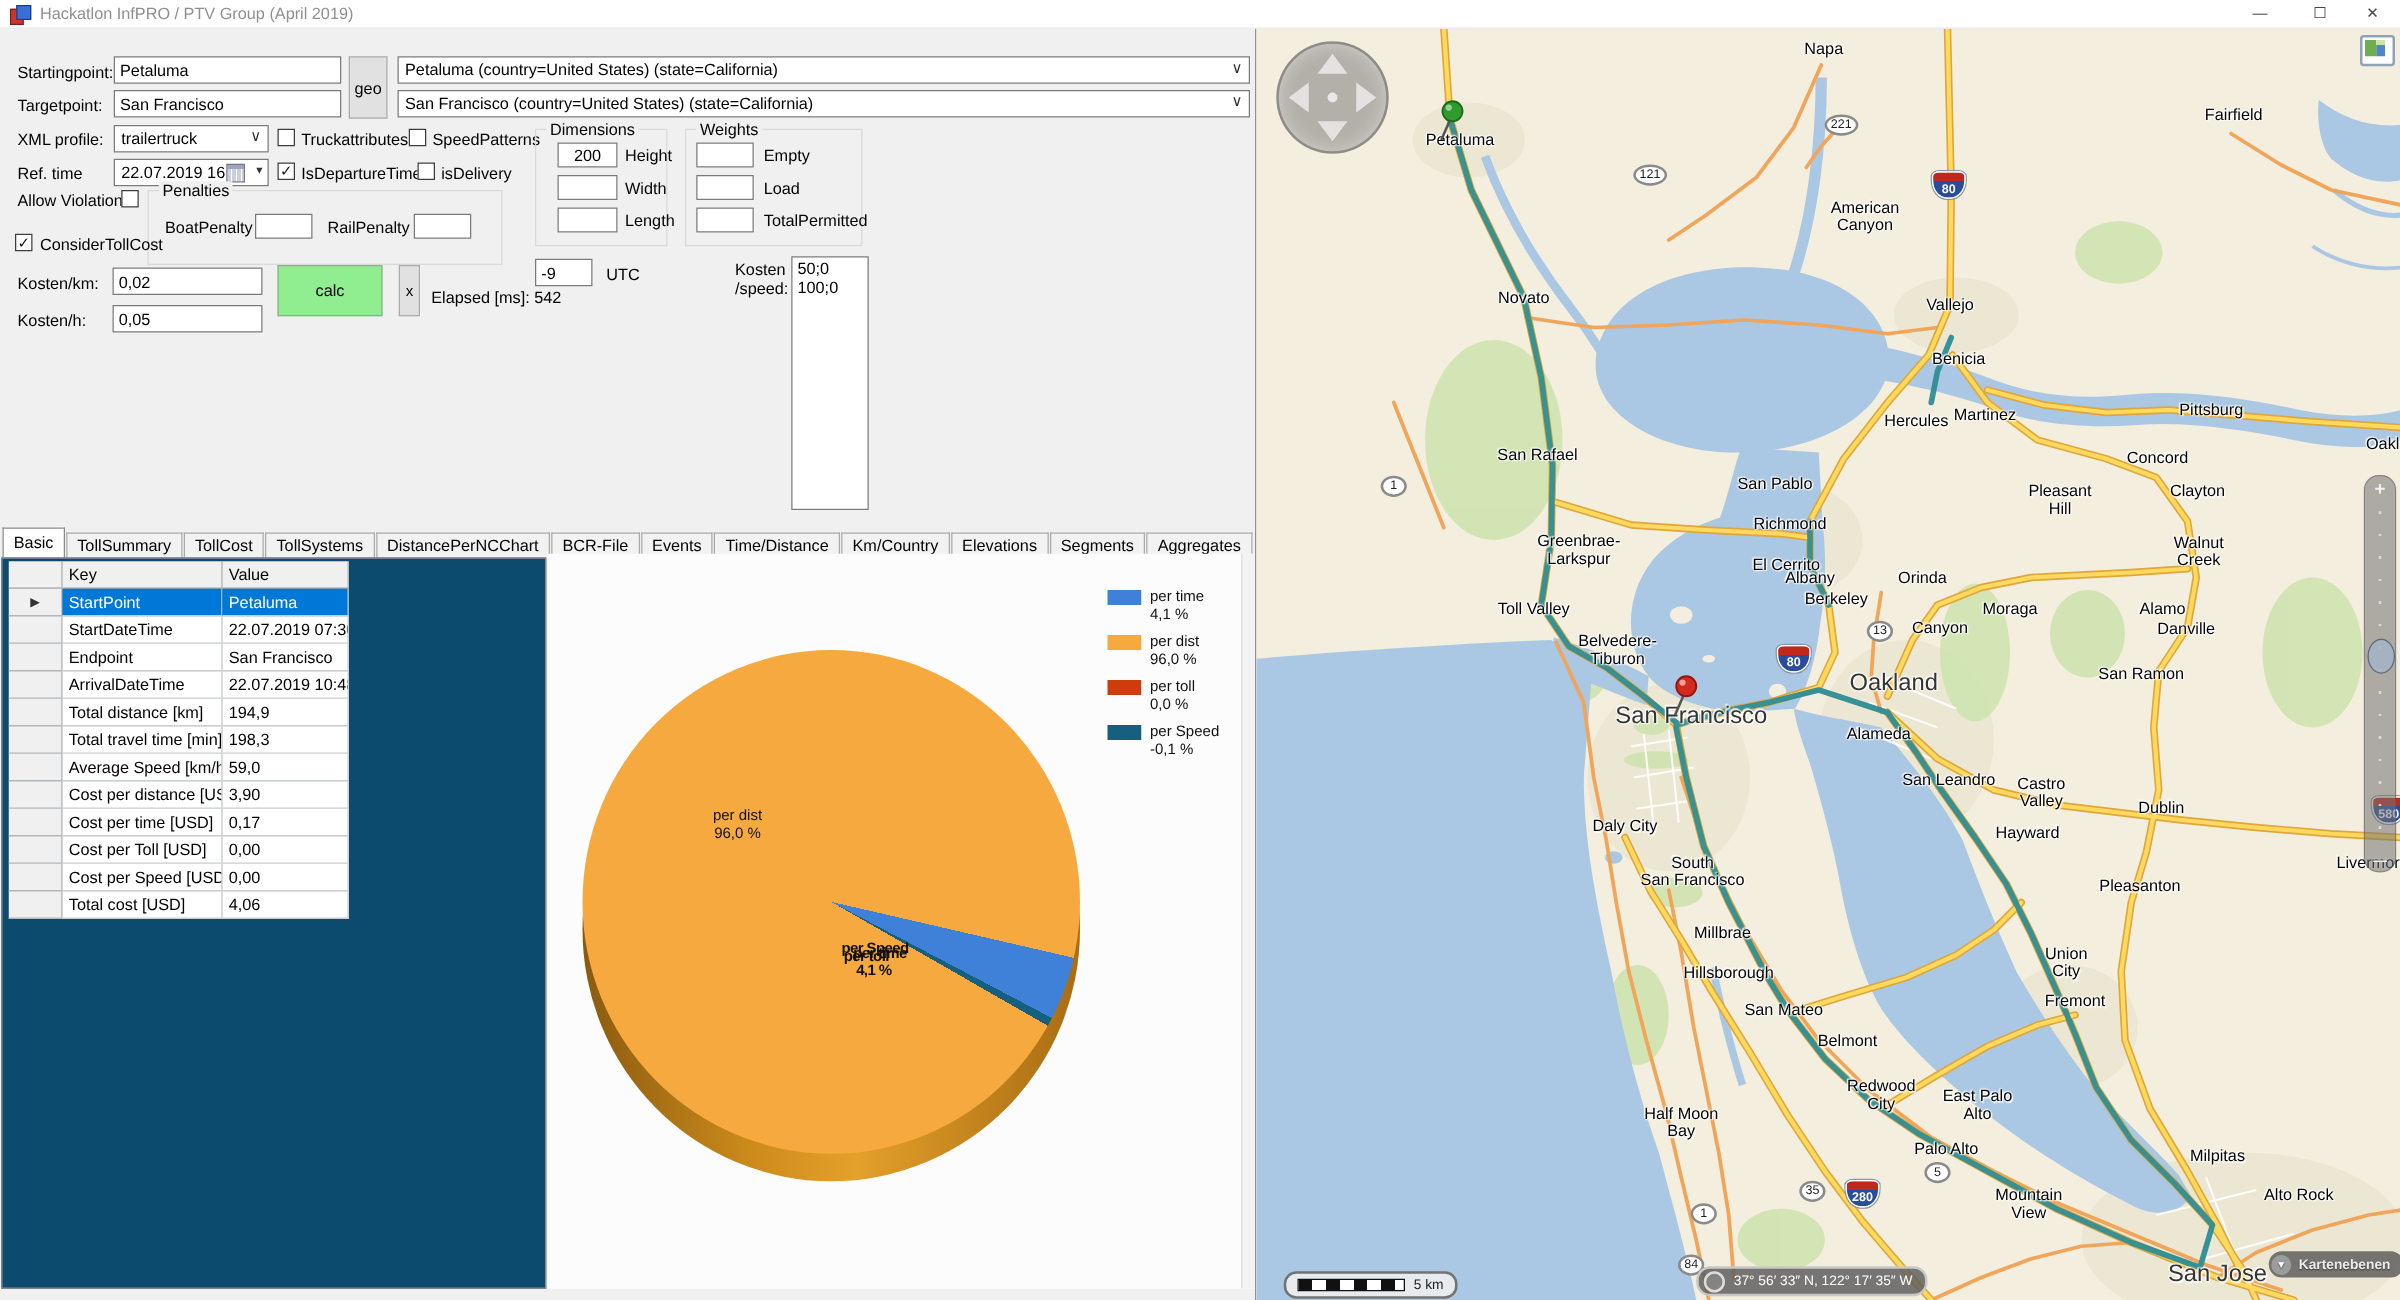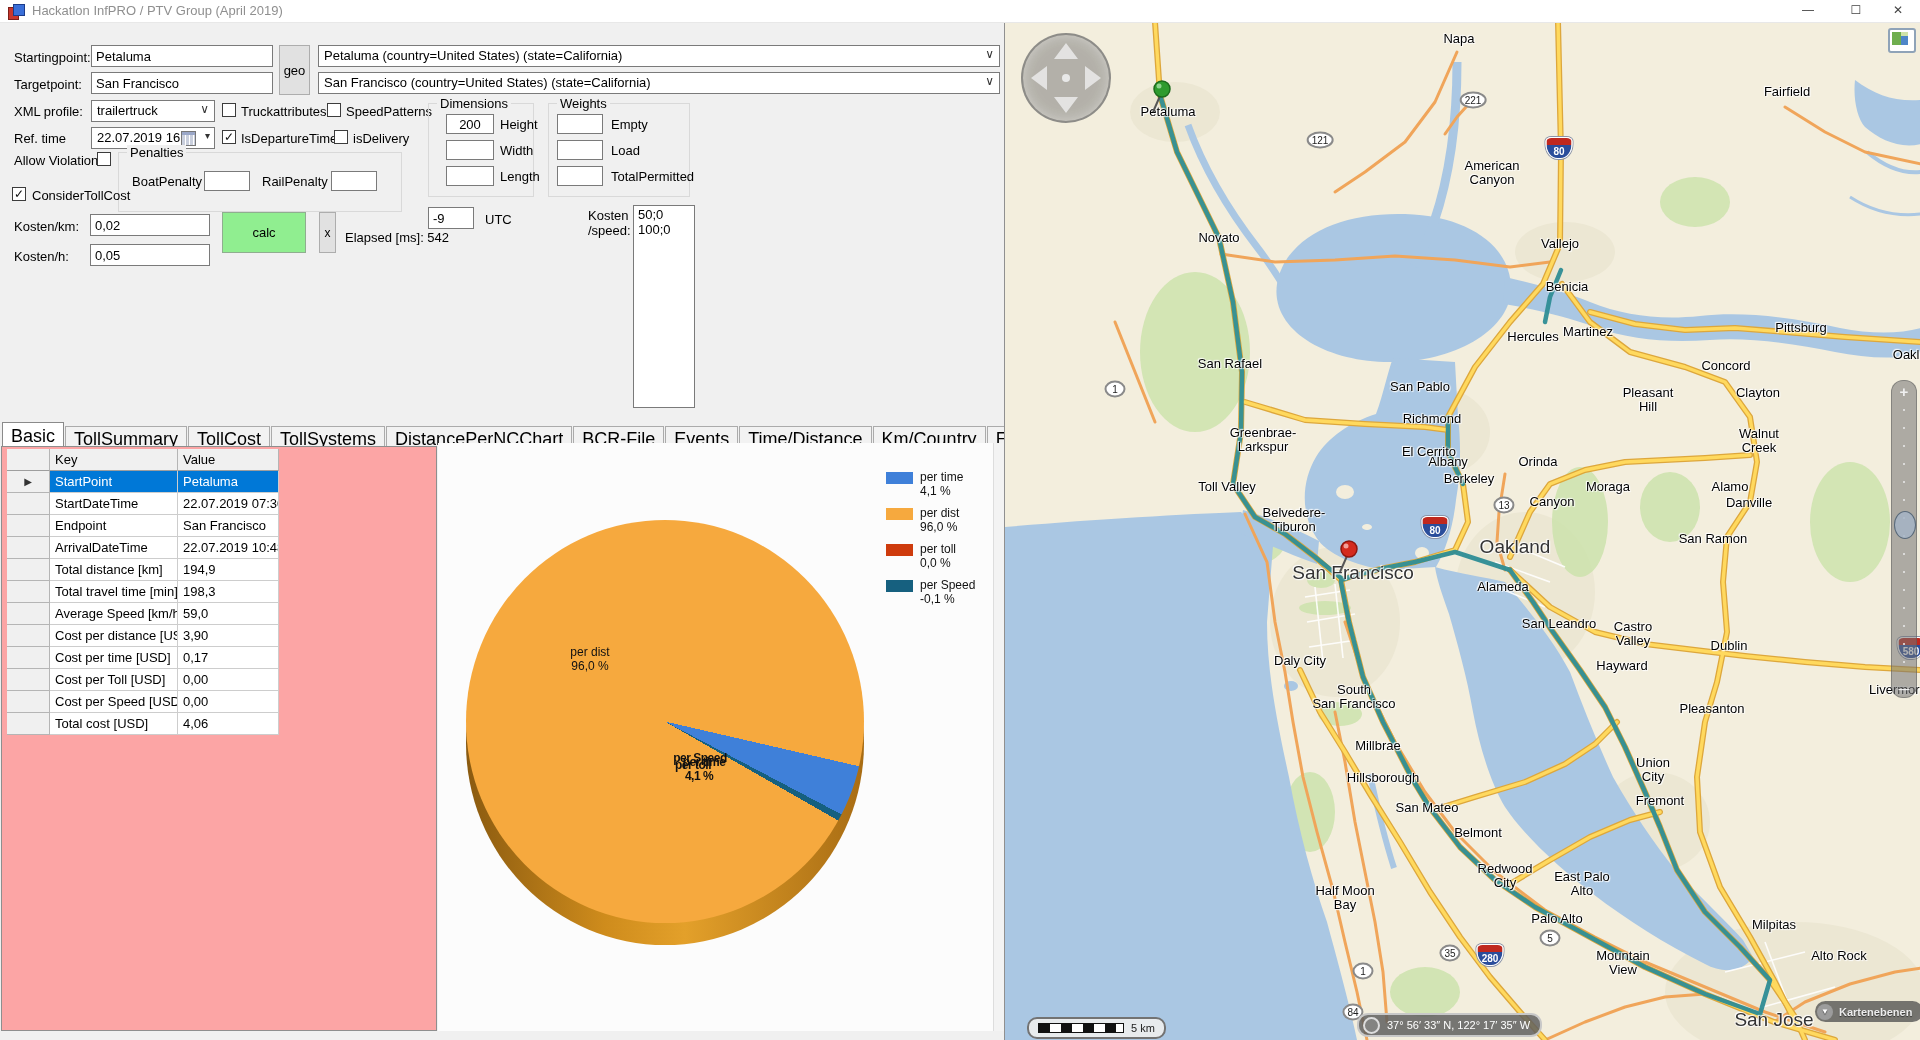--- a/index.html
+++ b/index.html
@@ -22,24 +22,24 @@
   #calcBtn{background:#90ee90;border:1px solid #8fae8f;}
   .cb{position:absolute;width:14px;height:14px;border:1px solid #3c3c3c;background:#fff;font-size:12px;line-height:13px;text-align:center;color:#111;box-sizing:border-box;}
   .grp{position:absolute;border:1px solid #d9d9d9;box-sizing:border-box;}
   .grp-label{position:absolute;top:-8px;left:8px;background:#f0f0f0;padding:0 3px;font-size:13px;}
   .dtp-ico{position:absolute;right:18px;top:3px;width:13px;height:13px;border:1px solid #777;background:
      linear-gradient(#9aa7c8 0 3px,transparent 3px),
      repeating-linear-gradient(90deg,#c9cfdd 0 3px,#fff 3px 4px);}
   .dtp-arr{position:absolute;right:4px;top:2px;font-size:10px;color:#333;}
   
   .tabstrip{position:absolute;left:2px;top:404px;height:20px;display:flex;align-items:flex-end;}
-  .tab{font-size:18px;padding:2px 8px 2px 8px;border:1px solid #ababab;border-bottom:none;background:#f2f2f2;margin-right:1px;height:15px;white-space:nowrap;}
+  .tab{font-size:13px;padding:2px 8px 2px 8px;border:1px solid #ababab;border-bottom:none;background:#f2f2f2;margin-right:1px;height:15px;white-space:nowrap;}
   .tab.active{background:#fff;border-color:#8a8a8a;height:18px;padding-top:3px;}
   
-  .grid-area{position:absolute;left:1px;top:424px;width:436px;height:585px;background:#fca5a5;border:1px solid #8e8e8e;box-sizing:border-box;}
+  .grid-area{position:absolute;left:1px;top:424px;width:436px;height:585px;background:#0c4a6e;border:1px solid #8e8e8e;box-sizing:border-box;}
   .grid{position:absolute;left:5px;top:2px;}
   .grow,.ghead{display:flex;}
   .gc{box-sizing:border-box;border-right:1px solid #cdcdcd;border-bottom:1px solid #cdcdcd;font-size:13px;padding:3px 5px;background:#fff;height:22px;overflow:hidden;white-space:nowrap;}
   .gh{width:43px;background:#f0f0f0;border-right:1px solid #b5b5b5;border-bottom:1px solid #b5b5b5;font-size:10px;text-align:center;color:#333;padding-top:5px;}
   .gk{width:128px;}
   .gv{width:101px;}
   .ghead .gc{background:#f0f0f0;border-bottom:1px solid #9e9e9e;border-right:1px solid #b5b5b5;}
   .grow.sel .gk,.grow.sel .gv{background:#0078d7;color:#fff;}
   
   .chart-panel{position:absolute;left:438px;top:421px;width:566px;height:588px;background:#fcfcfc;overflow:hidden;}
@@ -450,21 +450,21 @@
       <div class="city" style="left: 454px; top: 17px;">Napa</div>
       <div class="city" style="left: 782px; top: 70px;">Fairfield</div>
       <div class="city" style="left: 163px; top: 90px;">Petaluma</div>
       <div class="city" style="left: 487px; top: 151px;">American
 Canyon</div>
       <div class="city" style="left: 214px; top: 216px;">Novato</div>
       <div class="city" style="left: 555px; top: 222px;">Vallejo</div>
       <div class="city" style="left: 562px; top: 265px;">Benicia</div>
       <div class="city" style="left: 528px; top: 315px;">Hercules</div>
       <div class="city" style="left: 583px; top: 310px;">Martinez</div>
-      <div class="city" style="left: 764px; top: 306px; margin-left: 32px;">Pittsburg</div>
+      <div class="city" style="left: 764px; top: 306px;">Pittsburg</div>
       <div class="city" style="left: 721px; top: 344px;">Concord</div>
       <div class="city" style="left: 225px; top: 342px;">San Rafael</div>
       <div class="city" style="left: 415px; top: 365px;">San Pablo</div>
       <div class="city" style="left: 643px; top: 378px;">Pleasant
 Hill</div>
       <div class="city" style="left: 753px; top: 371px;">Clayton</div>
       <div class="city" style="left: 427px; top: 397px;">Richmond</div>
       <div class="city" style="left: 258px; top: 418px;">Greenbrae-
 Larkspur</div>
       <div class="city" style="left: 424px; top: 430px;">El Cerrito</div>

